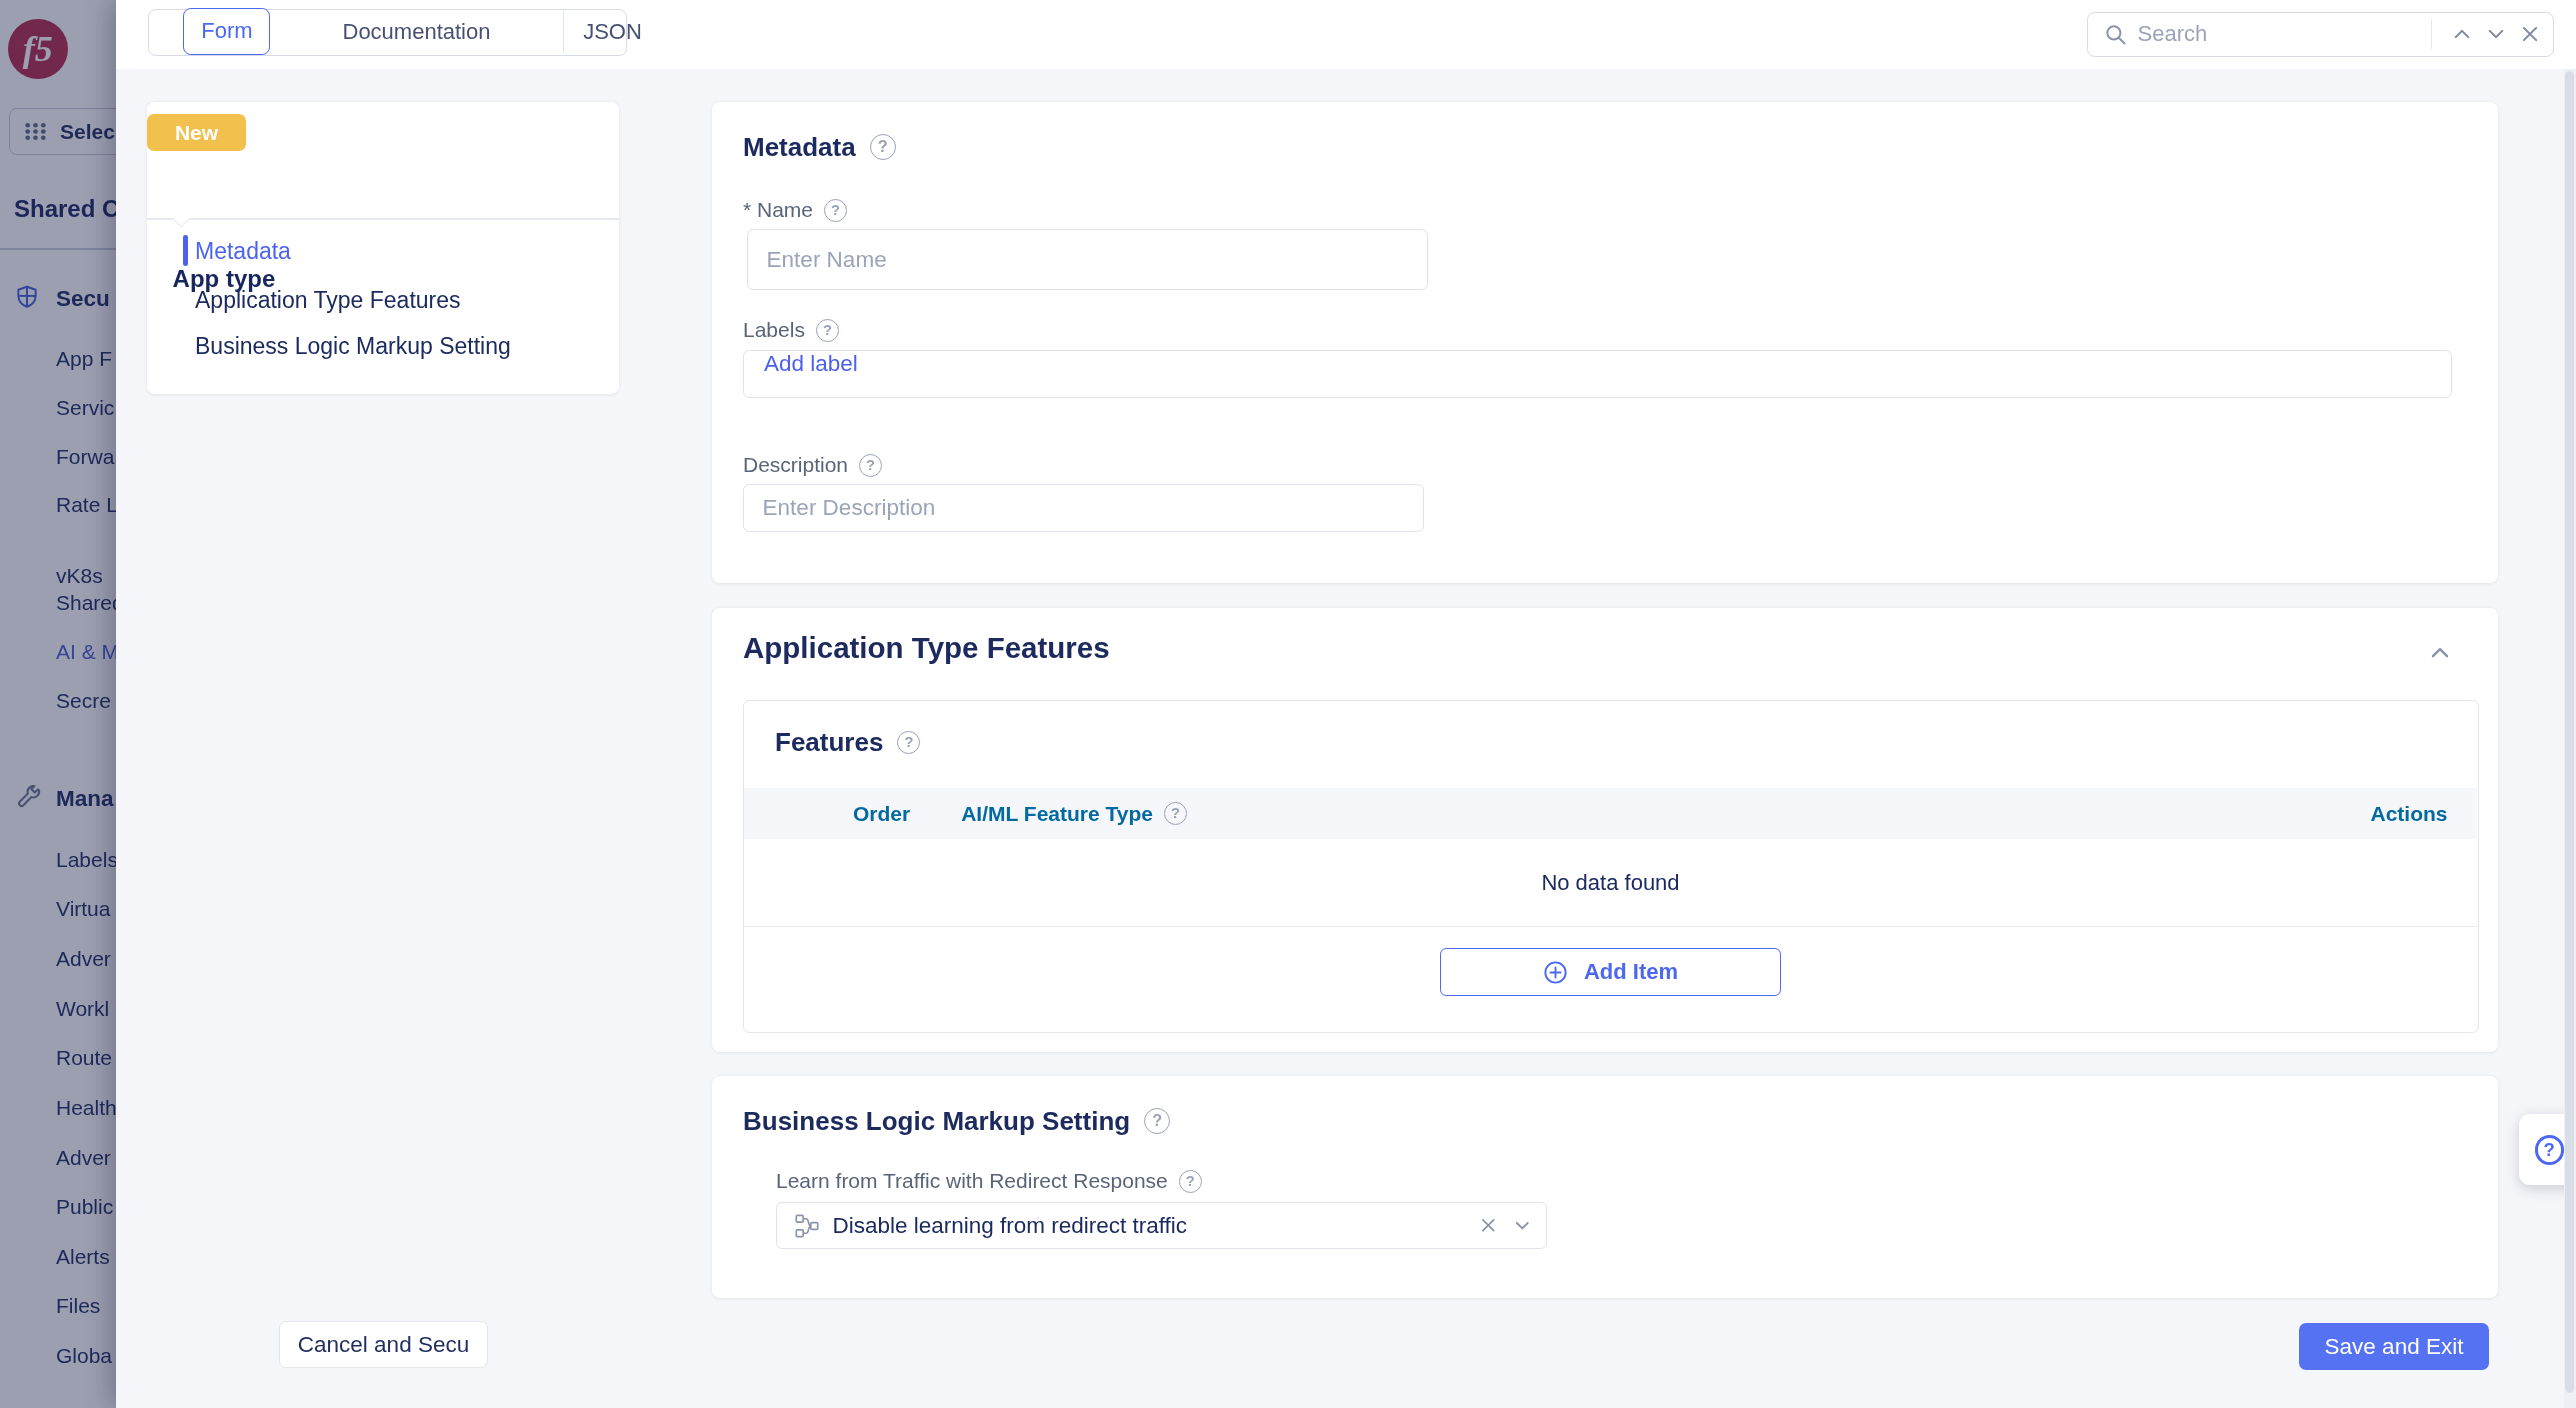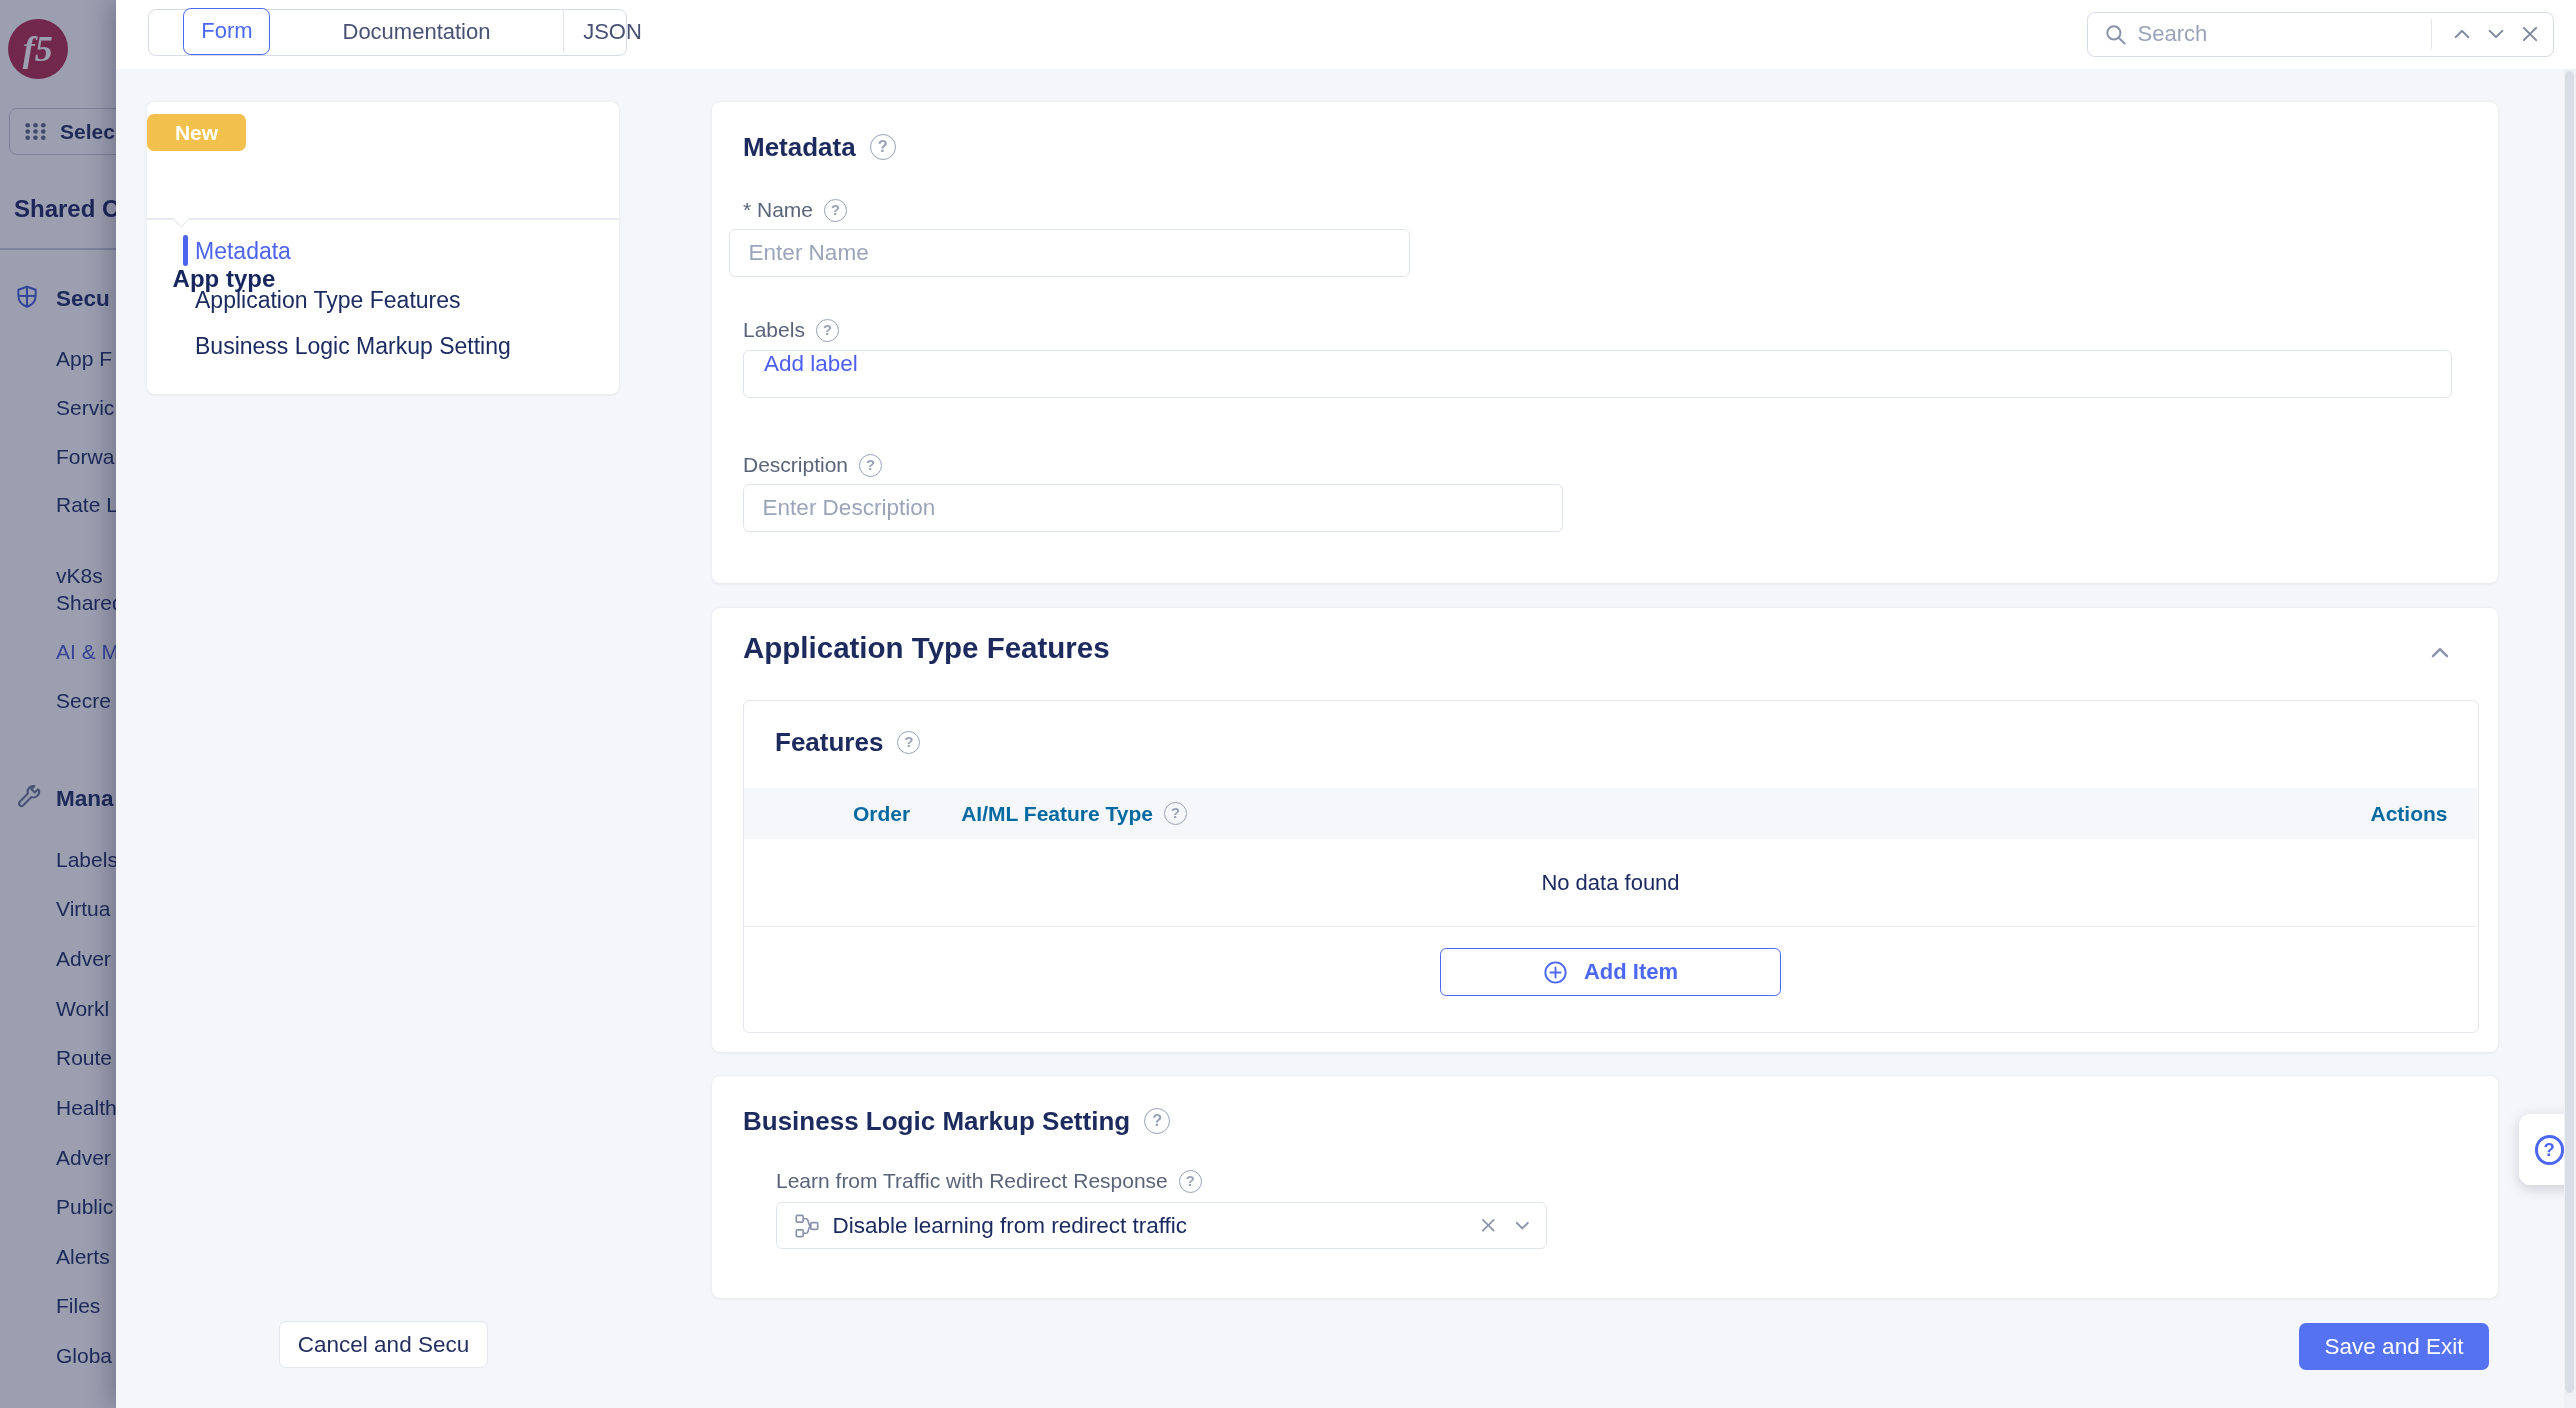--- a/index.html
+++ b/index.html
@@ -234,33 +234,33 @@
 
   <div class="card" id="metacard">
     <div class="sec-h" style="left:31px; top:29.5px; font-size:26px; display:flex; align-items:center; gap:14px;">
       <span>Metadata</span>
       <span class="qicon lg"></span>
     </div>
     <div class="fld-lbl" style="left:31px; top:96px;">
       <span>* Name</span>
       <span class="qicon"></span>
     </div>
-    <input class="tinput" style="left: 17px; top: 127px; width: 681px; height: 48px;" type="text" placeholder="Enter Name">
+    <input class="tinput" style="left: 35px; top: 127px; width: 681px; height: 61px;" type="text" placeholder="Enter Name">
     <div class="fld-lbl" style="left:31px; top:216px;">
       <span>Labels</span>
       <span class="qicon"></span>
     </div>
     <div class="labels-box">
       <span class="addlabel">Add label</span>
     </div>
     <div class="fld-lbl" style="left:31px; top:351px;">
       <span>Description</span>
       <span class="qicon"></span>
     </div>
-    <input class="tinput" style="left: 31px; top: 382px; width: 820px; height: 48px;" type="text" placeholder="Enter Description">
+    <input class="tinput" style="left: 31px; top: 382px; width: 681px; height: 48px;" type="text" placeholder="Enter Description">
   </div>
 
   <div class="card" id="atfcard">
     <div class="sec-h" style="left:31px; top:23px; font-size:29.5px;">Application Type Features</div>
     <div class="collapse-chev">
       <svg width="22" height="22" viewBox="0 0 28 28" fill="none" stroke="#8a93ab" stroke-width="3" stroke-linecap="round" stroke-linejoin="round">
         <polyline points="5,18 14,9 23,18"></polyline>
       </svg>
     </div>
 

